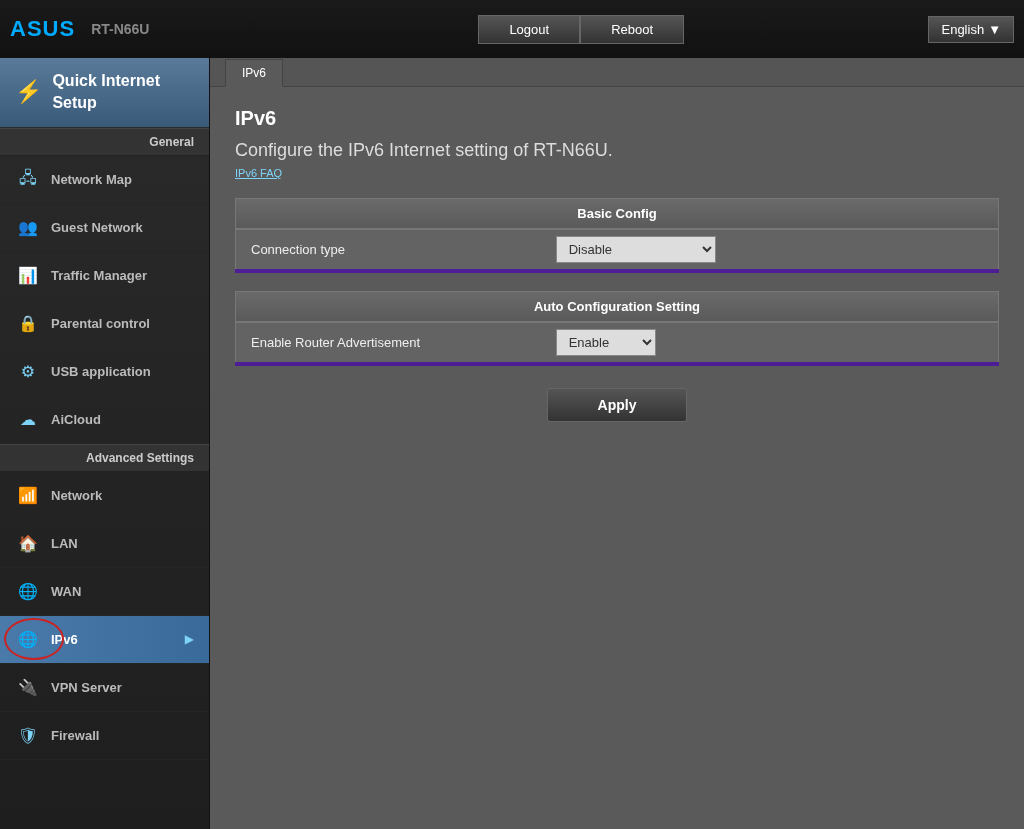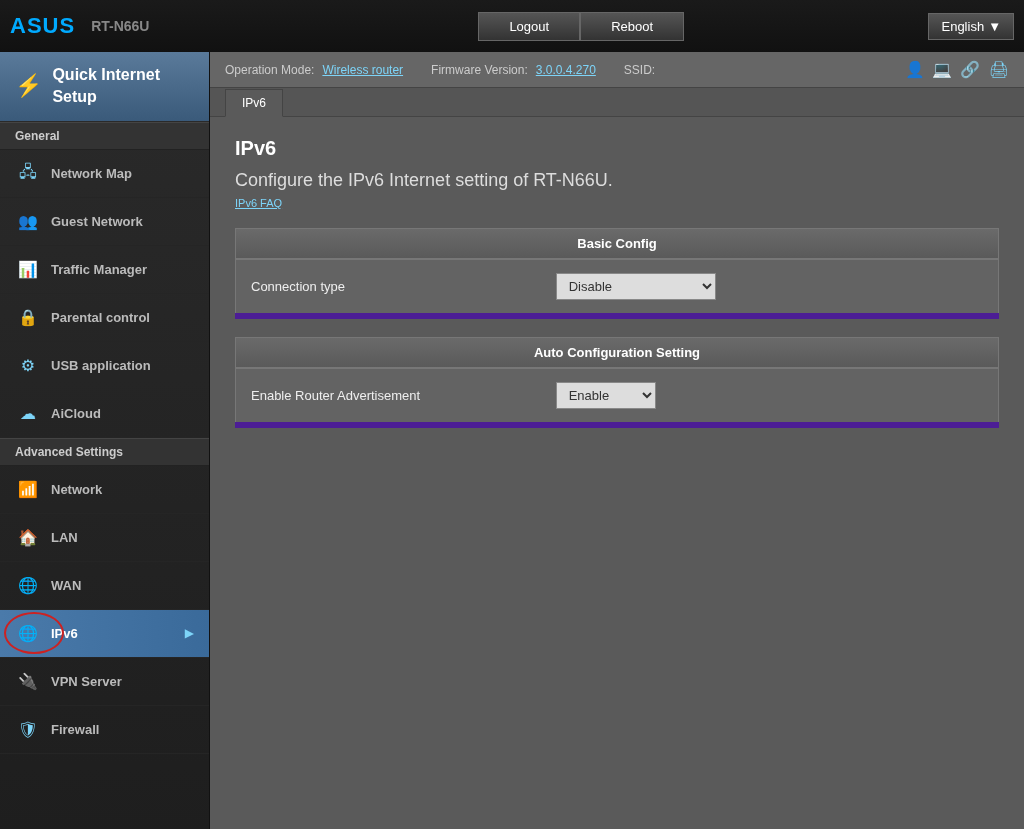--- a/index.html
+++ b/index.html
@@ -1,20 +1,20 @@
 <!DOCTYPE html>
 <html><head>
   <meta charset="utf-8">
   <style>
     * { margin: 0; padding: 0; box-sizing: border-box; }
     body { width: 1024px; height: 829px; background: #4a4a4a; font-family: Arial, sans-serif; font-size: 13px; overflow: hidden; }
 
     
     #topbar {
-      display: flex; align-items: center; height: 52px;
+      display: flex; align-items: center; height: 58px;
       background: linear-gradient(180deg, #1a1a1a 0%, #111 100%);
       padding: 0 10px;
     }
     #logo-area {
       display: flex; align-items: center; gap: 8px;
       color: #00aaff; font-weight: bold; font-size: 18px; width: 240px;
     }
     #logo-asus { color: #00aaff; font-size: 22px; font-weight: 900; letter-spacing: 1px; }
     #logo-model { color: #888; font-size: 14px; margin-left: 8px; }
     #topbar-btns { display: flex; gap: 0; flex: 1; justify-content: center; }
@@ -41,21 +41,21 @@
       display: flex; align-items: center; gap: 10px;
       background: linear-gradient(180deg, #5a7a9a 0%, #3a5a7a 100%);
       padding: 12px 15px; color: #fff; cursor: pointer; border-bottom: 1px solid #2a2a2a;
       min-height: 60px;
     }
     #quick-internet .qi-icon { font-size: 22px; color: #7dd4f8; }
     #quick-internet .qi-text { font-size: 16px; font-weight: bold; line-height: 1.4; }
 
     .sidebar-section-header {
       background: #333; color: #ccc; font-size: 12px; font-weight: bold;
-      padding: 6px 15px; text-align: left; border-top: 1px solid #444; border-bottom: 1px solid #222;
+      padding: 6px 15px; text-align: right; border-top: 1px solid #444; border-bottom: 1px solid #222;
     }
     .sidebar-item {
       display: flex; align-items: center; gap: 10px;
       padding: 10px 15px; color: #bbb; cursor: pointer;
       border-bottom: 1px solid #252525; min-height: 48px;
       transition: background 0.1s;
     }
     .sidebar-item.active {
       background: linear-gradient(90deg, #4a7aaa 0%, #3a6a9a 100%);
       color: #fff;
@@ -126,21 +126,21 @@
       background: linear-gradient(180deg, #6a6a6a 0%, #5a5a5a 100%);
       border: 1px solid #777; color: #fff; font-size: 13px; font-weight: bold;
       padding: 7px 12px;
       text-align: center;
     }
     .config-table {
       width: 100%; border-collapse: collapse;
       background: #636363; border: 1px solid #777;
     }
     .config-row td {
-      padding: 13px 15px; border-bottom: 6px solid #4c1d95;
+      padding: 6px 15px; border-bottom: 4px solid #4c1d95;
       color: #eee; font-size: 13px; vertical-align: middle;
     }
     .config-row td:first-child { width: 40%; color: #eee; }
     .config-row td:last-child { }
 
     
     .config-select {
       background: #ddd; color: #333; border: 1px solid #888;
       padding: 4px 8px; font-size: 13px; cursor: pointer;
       min-width: 160px;
@@ -233,35 +233,20 @@
     </div>
     <div class="sidebar-item">
       <span class="si-icon">🛡</span>
       <span class="si-label">Firewall</span>
     </div>
 
   </div>
 
   <div id="content-area">
 
-    <div id="info-bar">
-      <span class="label">Operation Mode:</span>
-      <a>Wireless router</a>
-      <span style="margin: 0 6px;"></span>
-      <span class="label">Firmware Version:</span>
-      <a>3.0.0.4.270</a>
-      <span style="margin: 0 6px;"></span>
-      <span class="label">SSID:</span>
-      <div id="info-icons">
-        <span class="info-icon">👤</span>
-        <span class="info-icon">💻</span>
-        <span class="info-icon">🔗</span>
-        <span class="info-icon">🖨</span>
-      </div>
-    </div>
 
     <div id="tab-bar">
       <span class="tab active">IPv6</span>
     </div>
 
     <div id="main-content">
 
       <div id="page-title">IPv6</div>
       <div id="page-desc">Configure the IPv6 Internet setting of RT-N66U.</div>
       <div id="page-faq">
@@ -299,17 +284,20 @@
               <select class="config-select" style="min-width: 100px;">
                 <option>Enable</option>
                 <option>Disable</option>
               </select>
             </td>
           </tr>
         </tbody>
           </table>
       </div>
 
+      <div id="apply-section">
+        <button id="apply-btn">Apply</button>
+      </div>
 
     </div>
   </div>
 
 </div>
 
 </body></html>

